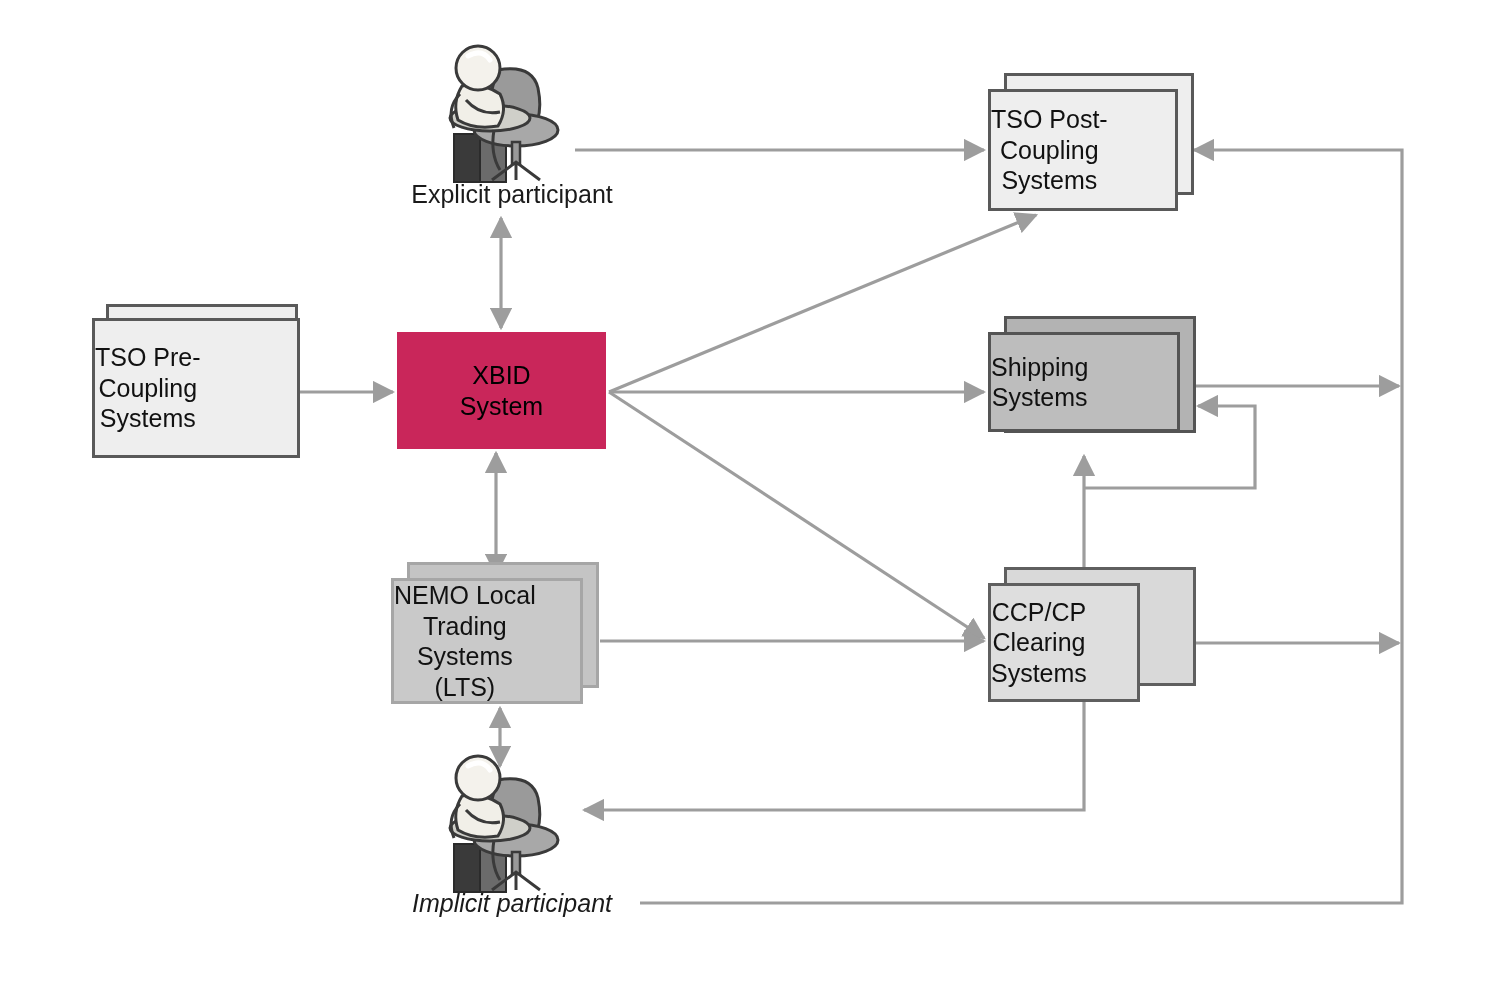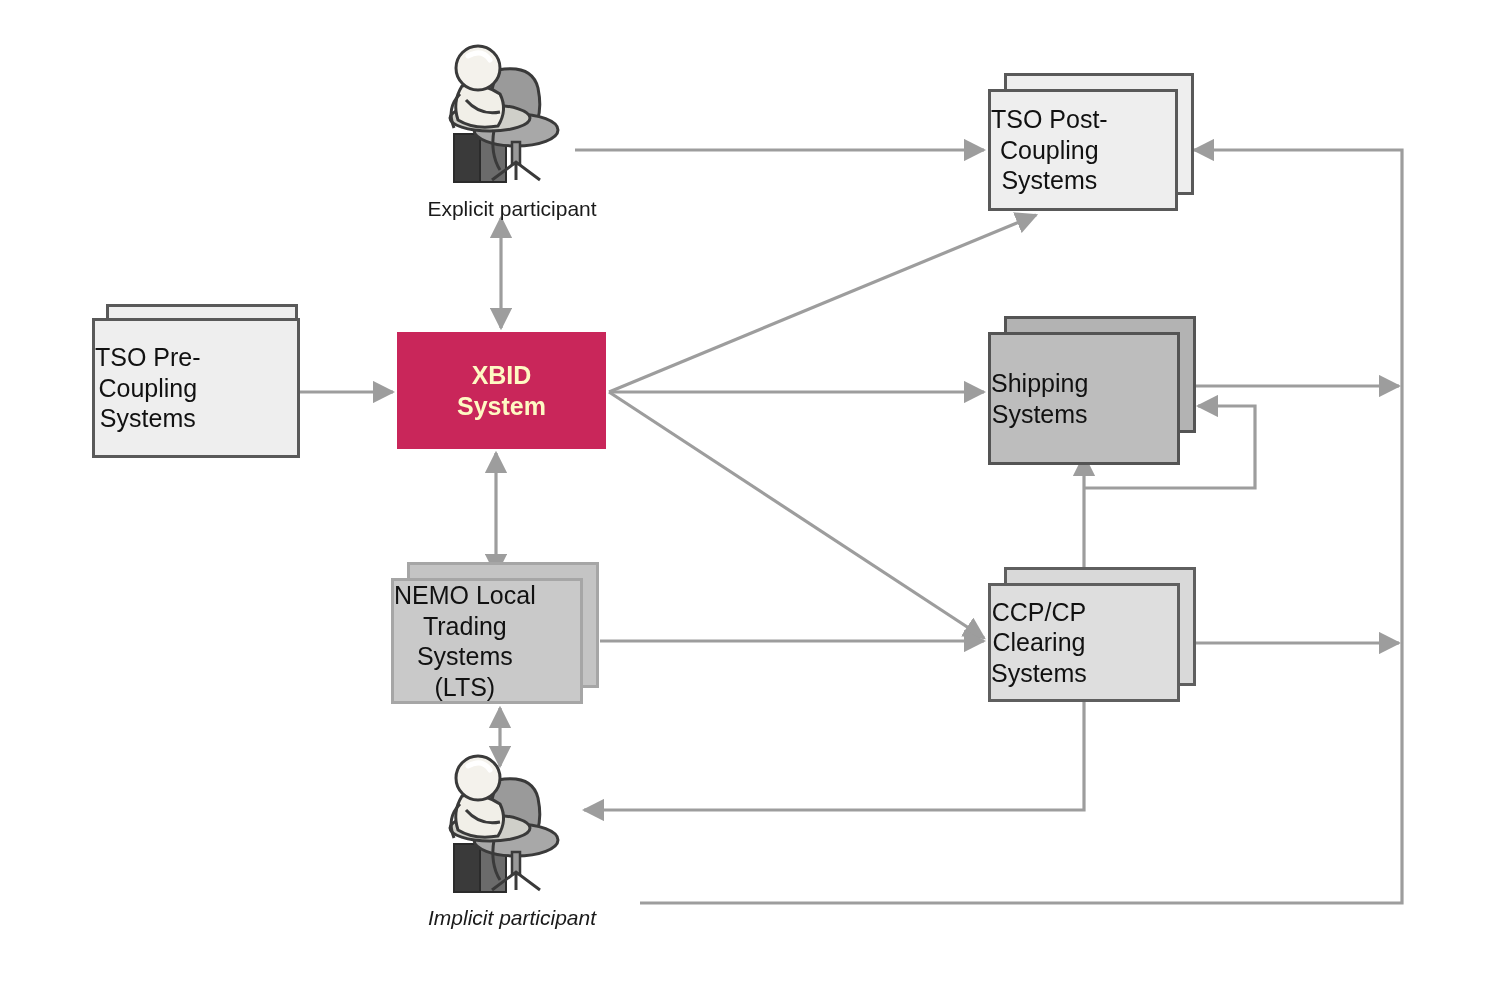--- a/index.html
+++ b/index.html
@@ -31,27 +31,27 @@
   .dark .face {background:#bdbdbd;border:3px solid #545454;}
   .dark .lbl{color:#111111;font-size:25px;}
 
   
   .soft .stack{background:#c4c4c4;border:3px solid #a6a6a6;}
   .soft .face {background:#c9c9c9;border:3px solid #a6a6a6;}
   .soft .lbl{color:#111111;font-size:25px;}
 
   
   .accent{background:#c9265a;border:none;}
-  .accent .lbl{color:#fef9c3;font-size:25px;font-weight:bold;}
+  .accent .lbl{color:#000000;font-size:25px;font-weight:normal;}
 
   
   .actor{position:absolute;}
   .actor svg{display:block;}
   .actor-caption{position:absolute;text-align:center;color:#1a1a1a;
-                 font-size:21px;white-space:nowrap;margin-top:17px;}
+                 font-size:25px;white-space:nowrap;}
 </style>
 </head>
 <body>
 
 <div id="canvas">
 
   <svg id="edges" viewBox="0 0 1510 1002" xmlns="http://www.w3.org/2000/svg">
     <defs>
       <marker id="ah" viewBox="0 0 10 10" refX="9" refY="5" markerWidth="7" markerHeight="7" orient="auto-start-reverse">
         <path d="M 0 0 L 10 5 L 0 10 z" fill="#9d9d9d"></path>
@@ -103,28 +103,28 @@
 
   <div class="node light" style="left:988px;top:89px;width:190px;height:122px;">
     <span class="stack" style="left:16px;top:-16px;width:190px;height:122px;"></span>
     <span class="face" style="left:0;top:0;width:190px;height:122px;">
       <span class="lbl">TSO Post-<br>Coupling<br>Systems</span>
     </span>
   </div>
 
   <div class="node dark" style="left:988px;top:332px;width:192px;height:117px;">
     <span class="stack" style="left:16px;top:-16px;width:192px;height:117px;"></span>
-    <span class="face" style="left:0;top:0;width:192px;height:133px;">
+    <span class="face" style="left:0;top:0;width:192px;height:100px;">
       <span class="lbl">Shipping<br>Systems</span>
     </span>
   </div>
 
   <div class="node mid" style="left:988px;top:583px;width:192px;height:119px;">
     <span class="stack" style="left:16px;top:-16px;width:192px;height:119px;"></span>
-    <span class="face" style="left:0;top:0;width:192px;height:119px;">
+    <span class="face" style="left:0;top:0;width:152px;height:119px;">
       <span class="lbl">CCP/CP<br>Clearing<br>Systems</span>
     </span>
   </div>
 
   <div class="node soft" style="left:391px;top:578px;width:192px;height:126px;">
     <span class="stack" style="left:16px;top:-16px;width:192px;height:126px;"></span>
     <span class="face" style="left:0;top:0;width:192px;height:126px;">
       <span class="lbl">NEMO Local<br>Trading<br>Systems<br>(LTS)</span>
     </span>
   </div>

